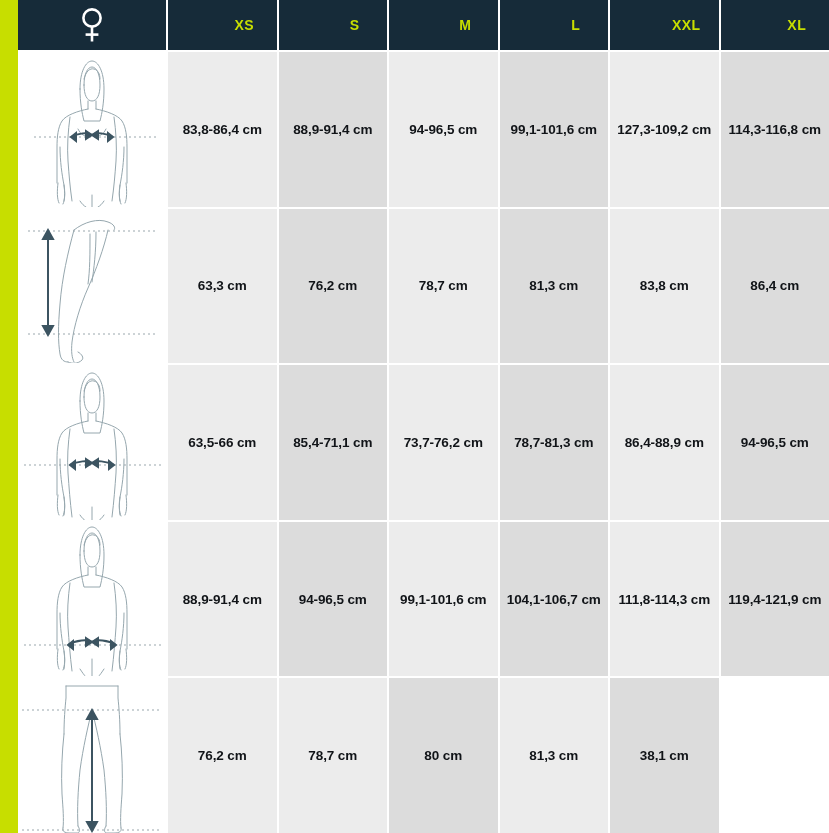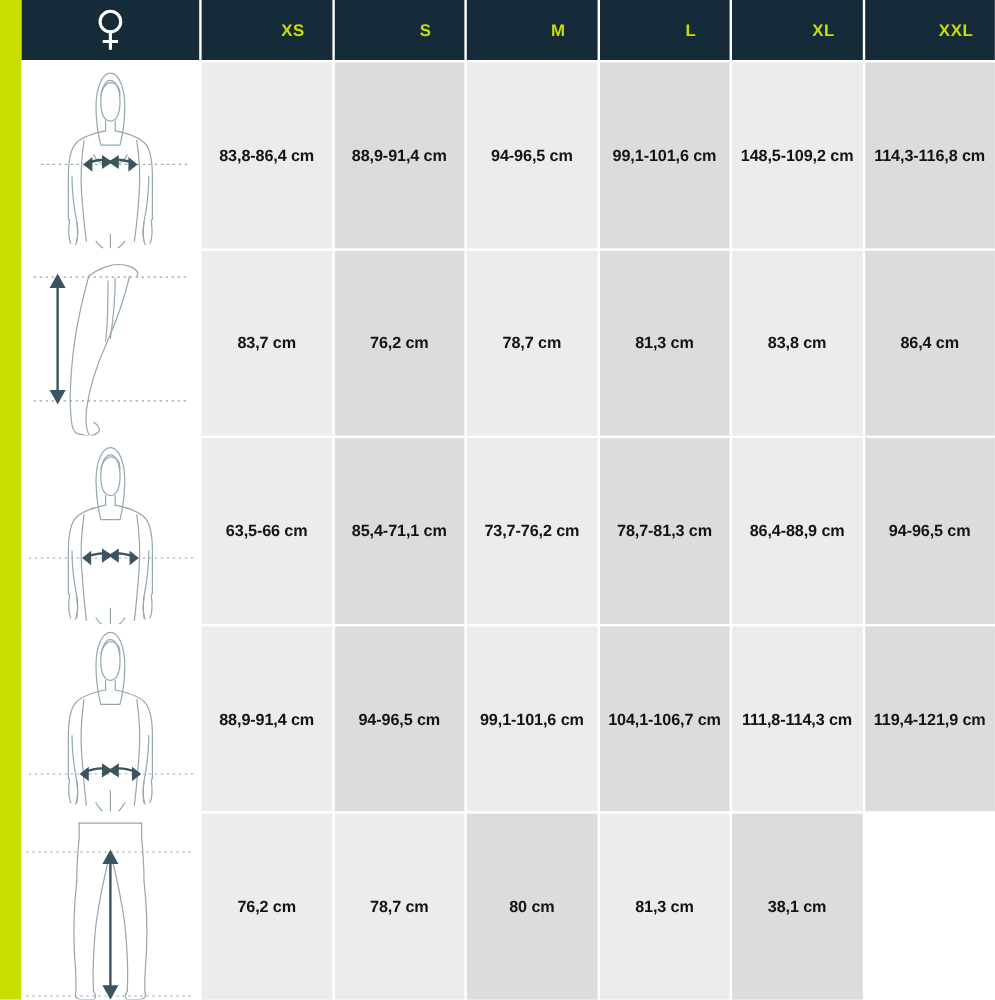--- a/index.html
+++ b/index.html
@@ -119,24 +119,24 @@
     <div class="hdr">
         <span>S</span>
       </div>
     <div class="hdr">
         <span>M</span>
       </div>
     <div class="hdr">
         <span>L</span>
       </div>
     <div class="hdr">
+        <span>XXL</span>
+      </div>
+    <div class="hdr">
         <span>XL</span>
-      </div>
-    <div class="hdr">
-        <span>XXL</span>
       </div>
 
     <div class="figcell">
       <svg width="148" height="156" viewBox="0 0 148 156">
         <g fill="none" stroke="#96a7ae" stroke-width="1" stroke-linecap="round" stroke-linejoin="round">
 
           <path d="M62 38 C62 20 68 10 74 10 C80 10 86 20 86 38 C86 52 84 62 82 70 L66 70 C64 62 62 52 62 38 Z"></path>
 
           <path d="M66 34 C66 22 70 16 74 16 C78 16 82 22 82 34 C82 44 79 50 74 50 C69 50 66 44 66 34 Z"></path>
 
@@ -171,21 +171,21 @@
           <polygon points="74,84 80,80 80,88"></polygon>
           <polygon points="53,86 58,82 58,90"></polygon>
           <polygon points="95,86 90,82 90,90"></polygon>
         </g>
       </svg>
     </div>
     <div class="cell">83,8-86,4 cm</div>
     <div class="cell alt">88,9-91,4 cm</div>
     <div class="cell">94-96,5 cm</div>
     <div class="cell alt">99,1-101,6 cm</div>
-    <div class="cell">148,5-109,2 cm</div>
+    <div class="cell">127,3-109,2 cm</div>
     <div class="cell alt">114,3-116,8 cm</div>
 
     <div class="figcell">
       <svg width="148" height="156" viewBox="0 0 148 156">
         <g fill="none" stroke="#96a7ae" stroke-width="1" stroke-linecap="round" stroke-linejoin="round">
 
           <path d="M56 22 C66 14 80 10 90 14 C96 16 98 20 96 22"></path>
 
           <path d="M56 22 C50 44 44 70 42 96 C40 118 40 134 42 146 C43 152 46 154 50 154"></path>
 
@@ -200,21 +200,21 @@
         <line x1="10" y1="23" x2="140" y2="23" stroke="#9aa7ad" stroke-width="1" stroke-dasharray="2,3"></line>
         <line x1="10" y1="126" x2="140" y2="126" stroke="#9aa7ad" stroke-width="1" stroke-dasharray="2,3"></line>
 
         <g stroke="#3c5461" stroke-width="2" fill="#3c5461">
           <line x1="30" y1="27" x2="30" y2="122"></line>
           <polygon points="30,22 25,31 35,31"></polygon>
           <polygon points="30,127 25,118 35,118"></polygon>
         </g>
       </svg>
     </div>
-    <div class="cell">83,7 cm</div>
+    <div class="cell">63,3 cm</div>
     <div class="cell alt">76,2 cm</div>
     <div class="cell">78,7 cm</div>
     <div class="cell alt">81,3 cm</div>
     <div class="cell">83,8 cm</div>
     <div class="cell alt">86,4 cm</div>
 
     <div class="figcell">
       <svg width="148" height="156" viewBox="0 0 148 156">
         <g fill="none" stroke="#96a7ae" stroke-width="1" stroke-linecap="round" stroke-linejoin="round">
           <path d="M62 36 C62 18 68 8 74 8 C80 8 86 18 86 36 C86 50 84 60 82 68 L66 68 C64 60 62 50 62 36 Z"></path>

